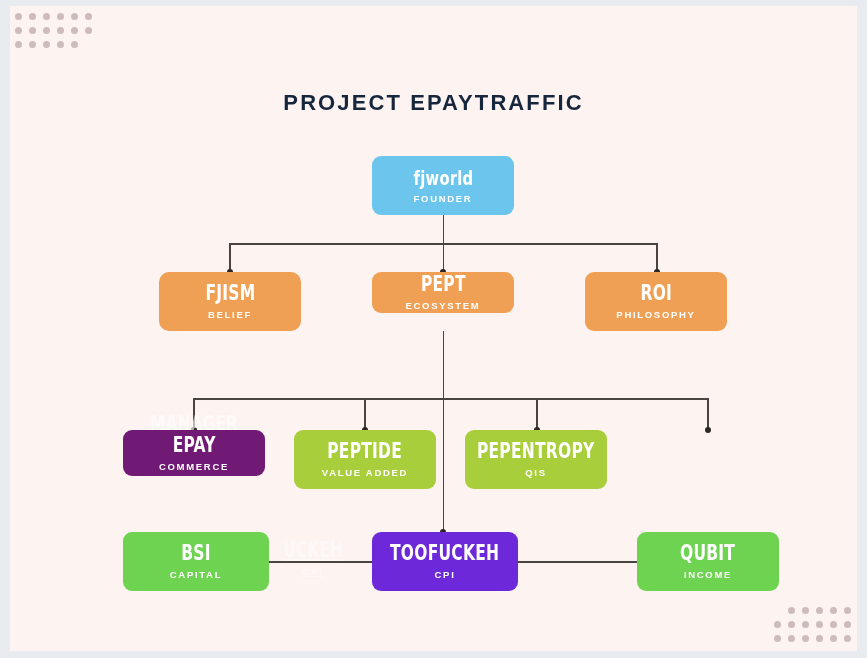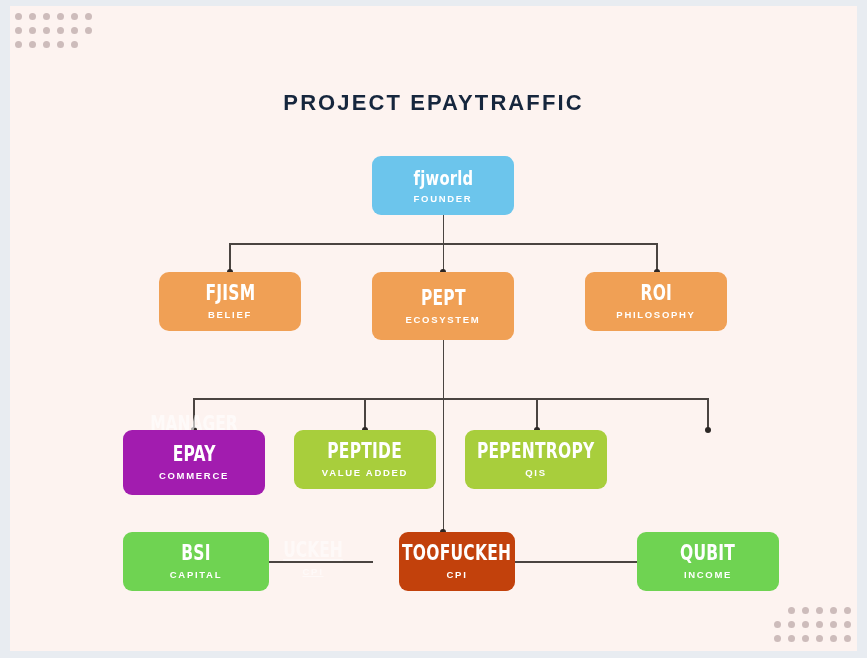--- a/index.html
+++ b/index.html
@@ -221,52 +221,52 @@
   <div class="node root" style="left:362px; top:150px; width:142px; height:59px; background:#6cc5ec;">
     <span class="n-title">fjworld</span>
     <span class="n-sub">FOUNDER</span>
   </div>
 
   <div class="node" style="left:149px; top:266px; width:142px; height:59px; background:#f0a055;border-radius:10px;">
     <span class="n-title">FJISM</span>
     <span class="n-sub">BELIEF</span>
   </div>
 
-  <div class="node" style="left:362px; top:266px; width:142px; height:68px; background:#f0a055;">
+  <div class="node" style="left:362px; top:266px; width:142px; height:41px; background:#f0a055;">
     <span class="n-title">PEPT</span>
     <span class="n-sub">ECOSYSTEM</span>
   </div>
 
   <div class="node" style="left:575px; top:266px; width:142px; height:59px; background:#f0a055;">
     <span class="n-title">ROI</span>
     <span class="n-sub">PHILOSOPHY</span>
   </div>
 
-  <div class="node" style="left:113px; top:424px; width:142px; height:65px; background:#a21caf;border-radius:9px;">
+  <div class="node" style="left:113px; top:424px; width:142px; height:46px; background:#701a75;border-radius:9px;">
     <span class="n-title">EPAY</span>
     <span class="n-sub">COMMERCE</span>
   </div>
 
   <div class="node" style="left:284px; top:424px; width:142px; height:59px; background:#a8ce3c;">
     <span class="n-title">PEPTIDE</span>
     <span class="n-sub">VALUE ADDED</span>
   </div>
 
   <div class="node" style="left:455px; top:424px; width:142px; height:59px; background:#a8ce3c;">
     <span class="n-title">PEPENTROPY</span>
     <span class="n-sub">QIS</span>
   </div>
 
 
   <div class="node" style="left:113px; top:526px; width:146px; height:59px; background:#6fd352;">
     <span class="n-title">BSI</span>
     <span class="n-sub">CAPITAL</span>
   </div>
 
-  <div class="node" style="left:362px; top:526px; width:116px; height:59px; background:#c2410c;margin-left:27px;">
+  <div class="node" style="left:362px; top:526px; width:146px; height:59px; background:#6d28d9;">
     <span class="n-title">TOOFUCKEH</span>
     <span class="n-sub">CPI</span>
   </div>
 
   <div class="node" style="left:627px; top:526px; width:142px; height:59px; background:#6fd352;">
     <span class="n-title">QUBIT</span>
     <span class="n-sub">INCOME</span>
   </div>
 
 </div>

